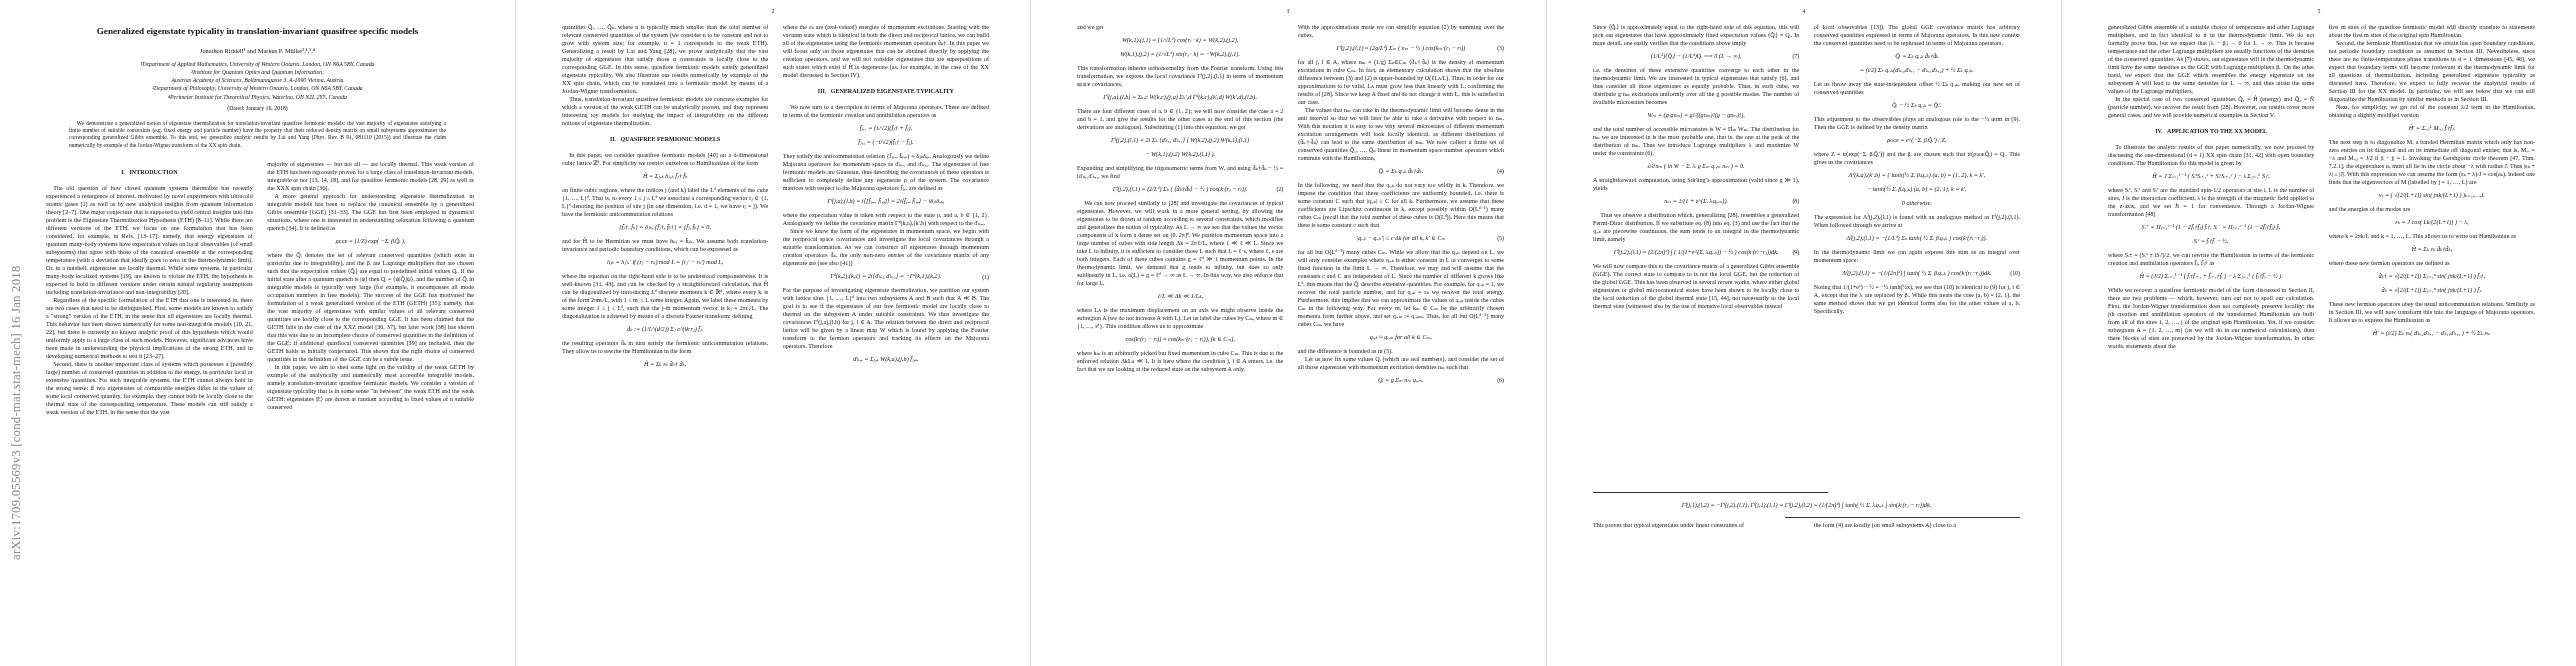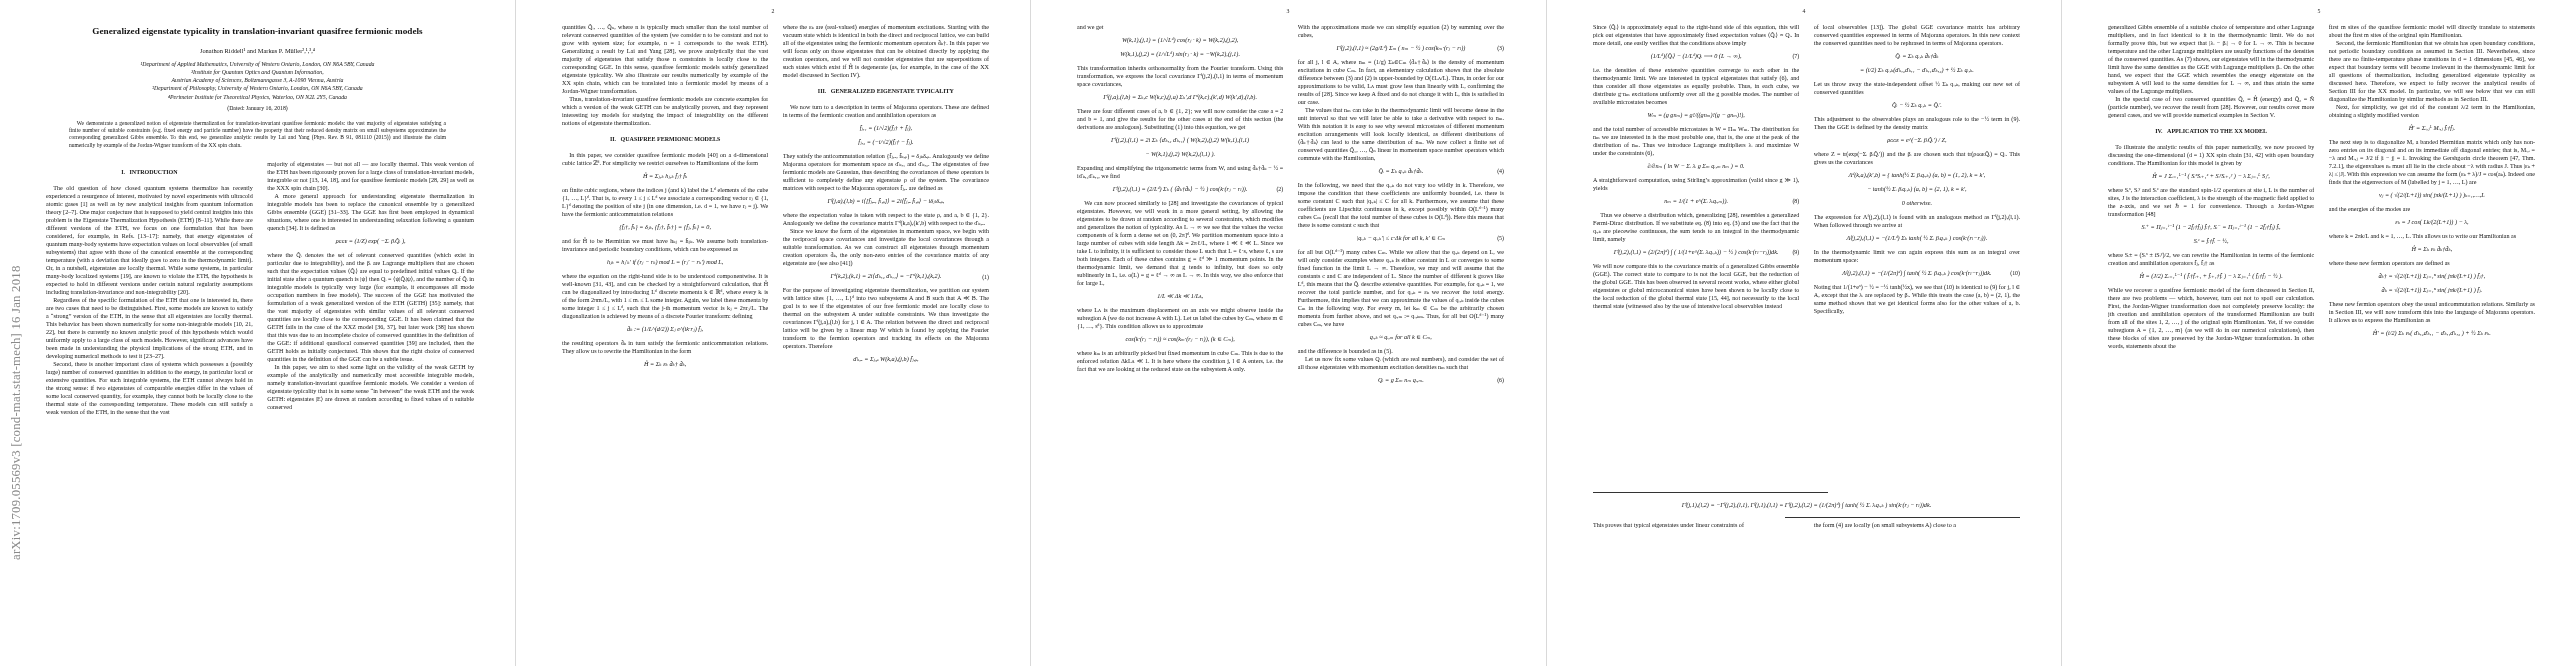--- a/index.html
+++ b/index.html
@@ -36,21 +36,21 @@
   .wideeq{text-align:center;font-style:italic;font-size:6.2px;margin:7.8px 0 9px 0;}
   .botrow{display:flex;gap:14.5px;}
   .botrow .botcell{flex:1;font-size:6.1px;line-height:8px;text-align:justify;}
 </style>
 </head>
 <body>
 
 <div class="page first" style="left:0">
   <div class="arxiv">arXiv:1709.05569v3  [cond-mat.stat-mech]  16 Jan 2018</div>
   <div class="p1head">
-    <div class="title">Generalized eigenstate typicality in translation-invariant quasifree fermionic models</div>
+    <div class="title">Generalized eigenstate typicality in translation-invariant quasifree specific models</div>
     <div class="authors">Jonathon Riddell¹ and Markus P. Müller²,¹,³,⁴</div>
     <div class="affil">¹Department of Applied Mathematics, University of Western Ontario, London, ON N6A 5BY, Canada</div>
     <div class="affil">²Institute for Quantum Optics and Quantum Information,</div>
     <div class="affil">Austrian Academy of Sciences, Boltzmanngasse 3, A-1090 Vienna, Austria</div>
     <div class="affil">³Department of Philosophy, University of Western Ontario, London, ON N6A 5BY, Canada</div>
     <div class="affil">⁴Perimeter Institute for Theoretical Physics, Waterloo, ON N2L 2Y5, Canada</div>
     <div class="dated">(Dated: January 16, 2018)</div>
     <div class="abstract">We demonstrate a generalized notion of eigenstate thermalization for translation-invariant quasifree fermionic models: the vast majority of eigenstates satisfying a finite number of suitable constraints (e.g. fixed energy and particle number) have the property that their reduced density matrix on small subsystems approximates the corresponding generalized Gibbs ensemble. To this end, we generalize analytic results by Lai and Yang (Phys. Rev. B 91, 081110 (2015)) and illustrate the claim numerically by example of the Jordan-Wigner transform of the XX spin chain.</div>
   </div>
   <div class="colwrap">

